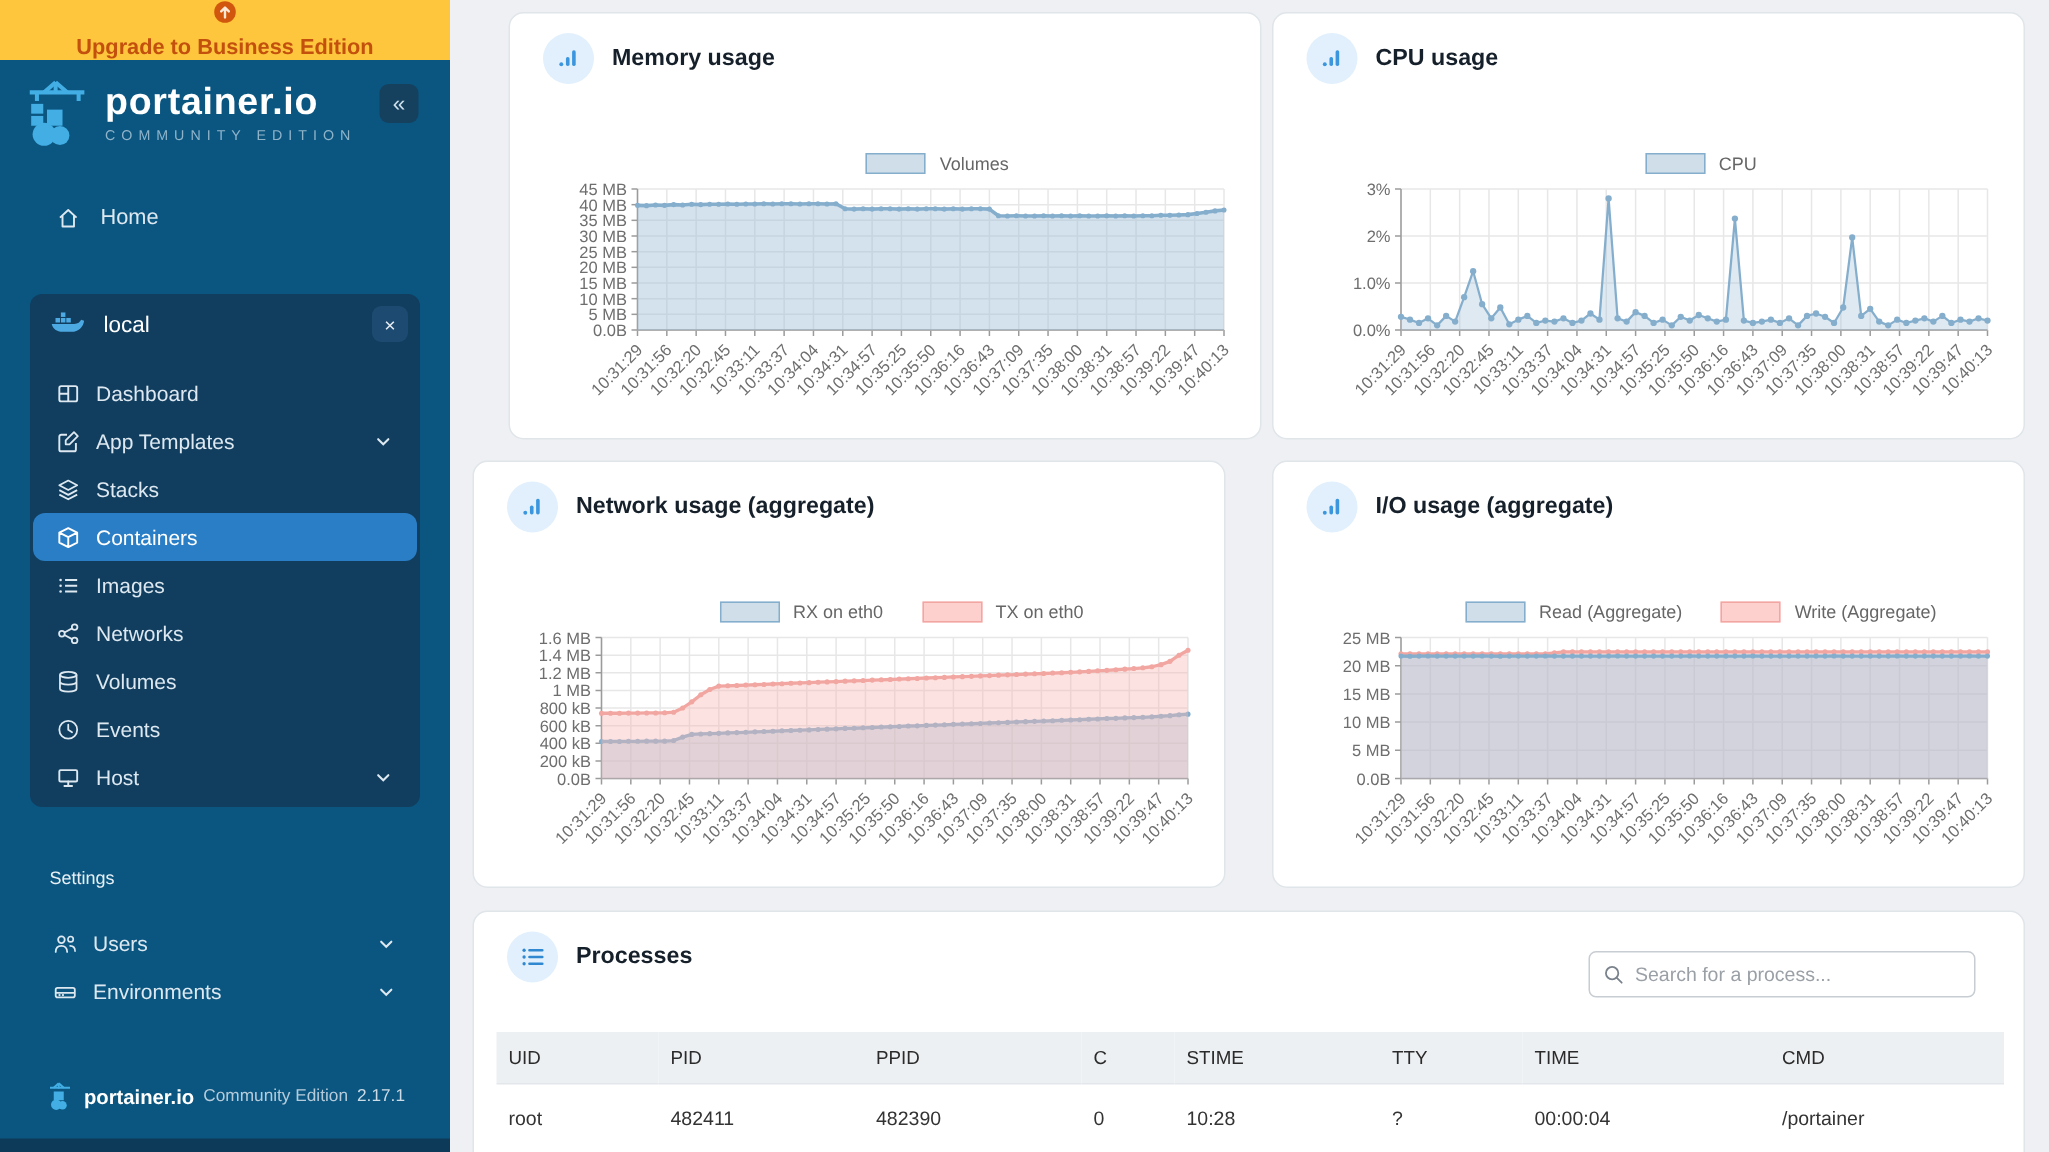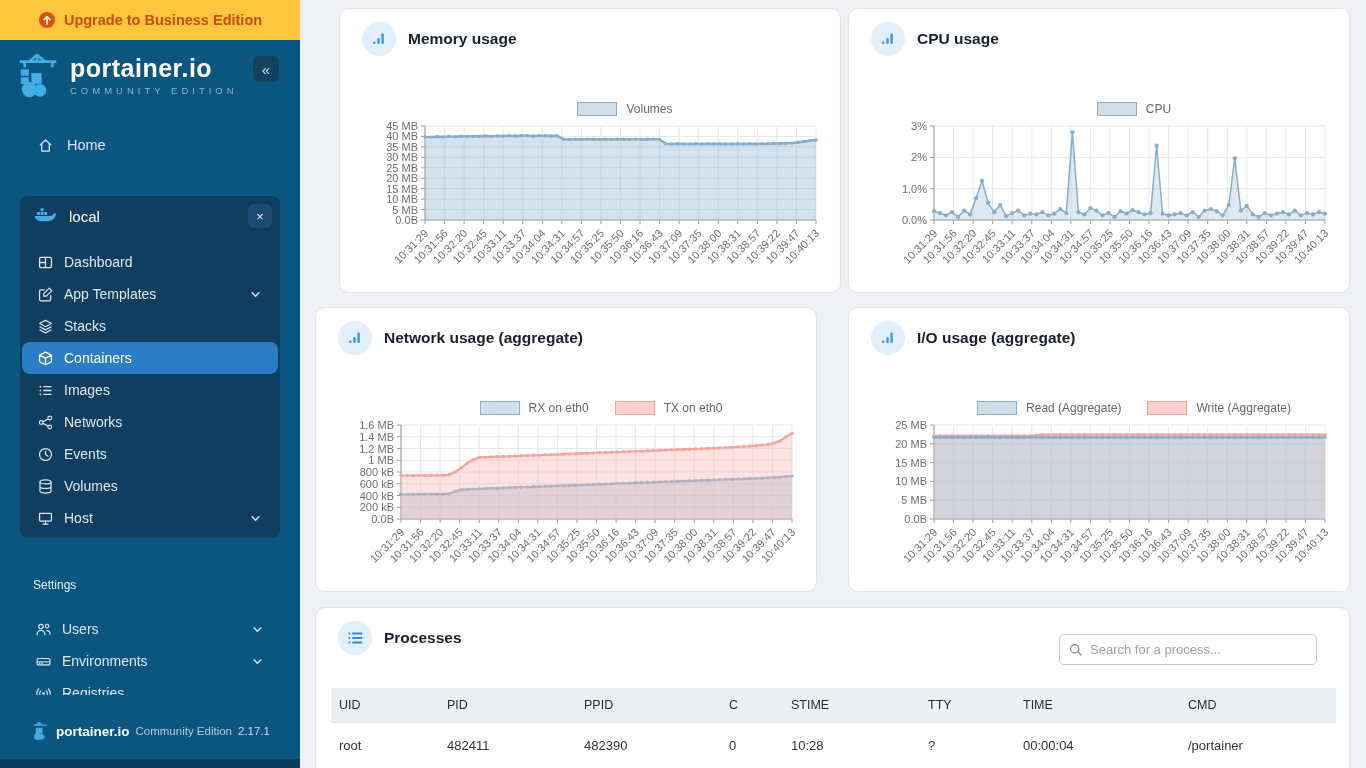--- a/index.html
+++ b/index.html
@@ -2,21 +2,21 @@
 <html><head>
 <meta charset="utf-8">
 <style>
   * { margin:0; padding:0; box-sizing:border-box; }
   html,body { width:1366px; height:768px; overflow:hidden; background:#eef0f3;
               font-family:"Liberation Sans", sans-serif; }
 
   
   .leftcol { position:absolute; left:0; top:0; width:300px; height:768px; }
   .banner { height:40px; background:#fdc63c; display:flex; align-items:center; justify-content:center;
-            gap:8px; color:#c4500e; font-weight:bold; font-size:14.5px; cursor:pointer; }
+            gap:8px; color:#c4500e; font-weight:bold; font-size:14.5px; cursor:pointer;flex-direction:column; }
   .sidebar { position:relative; height:728px; background:#0a5680; color:#dde8f1; overflow:hidden; }
 
   .logo-row { position:absolute; top:12px; left:16px; display:flex; align-items:center; gap:8px; }
   .logo-text .t1 { color:#fff; font-size:25px; font-weight:bold; letter-spacing:.5px; }
   .logo-text .t2 { color:#8fb3c9; font-size:9.5px; letter-spacing:4px; margin-top:2px; }
   .collapse-btn { position:absolute; top:16px; right:21px; width:26px; height:26px; background:#15415f;
             border-radius:6px; color:#cfe0ec; display:flex; align-items:center; justify-content:center;
             font-size:15px; cursor:pointer; }
 
   .home-item { position:absolute; top:88px; left:20px; right:20px; height:34px; display:flex;
@@ -194,32 +194,32 @@
             <circle cx="5" cy="10" r="2.2" stroke="currentColor" stroke-width="1.4" fill="none"></circle>
             <circle cx="15" cy="4.8" r="2.2" stroke="currentColor" stroke-width="1.4" fill="none"></circle>
             <circle cx="15" cy="15.2" r="2.2" stroke="currentColor" stroke-width="1.4" fill="none"></circle>
             <path d="M7 9 L13 5.8 M7 11 L13 14.2" stroke="currentColor" stroke-width="1.4"></path>
           </svg>
           <span class="lbl">Networks</span>
         </div>
 
         <div class="side-item">
           <svg class="icon16" viewBox="0 0 20 20">
+            <ellipse cx="10" cy="4.6" rx="6.5" ry="2.3" stroke="currentColor" stroke-width="1.4" fill="none"></ellipse>
+            <path d="M3.5 4.6 V15.4 c0 1.3 2.9 2.3 6.5 2.3 s6.5-1 6.5-2.3 V4.6 M3.5 10 c0 1.3 2.9 2.3 6.5 2.3 s6.5-1 6.5-2.3" stroke="currentColor" stroke-width="1.4" fill="none"></path>
+          </svg>
+          <span class="lbl">Volumes</span>
+        </div>
+
+        <div class="side-item">
+          <svg class="icon16" viewBox="0 0 20 20">
             <circle cx="10" cy="10" r="7" stroke="currentColor" stroke-width="1.4" fill="none"></circle>
             <path d="M10 6 V10 L13 12" stroke="currentColor" stroke-width="1.4" fill="none" stroke-linecap="round"></path>
           </svg>
           <span class="lbl">Events</span>
-        </div>
-
-        <div class="side-item">
-          <svg class="icon16" viewBox="0 0 20 20">
-            <ellipse cx="10" cy="4.6" rx="6.5" ry="2.3" stroke="currentColor" stroke-width="1.4" fill="none"></ellipse>
-            <path d="M3.5 4.6 V15.4 c0 1.3 2.9 2.3 6.5 2.3 s6.5-1 6.5-2.3 V4.6 M3.5 10 c0 1.3 2.9 2.3 6.5 2.3 s6.5-1 6.5-2.3" stroke="currentColor" stroke-width="1.4" fill="none"></path>
-          </svg>
-          <span class="lbl">Volumes</span>
         </div>
 
         <div class="side-item">
           <svg class="icon16" viewBox="0 0 20 20">
             <rect x="3" y="4" width="14" height="9" rx="1" stroke="currentColor" stroke-width="1.5" fill="none"></rect>
             <path d="M10 13 V16.3 M7 16.5 H13" stroke="currentColor" stroke-width="1.5" stroke-linecap="round"></path>
           </svg>
           <span class="lbl">Host</span>
           <svg class="icon16" viewBox="0 0 20 20">
             <path d="M6 8 l4 4 4-4" stroke="currentColor" stroke-width="1.6" fill="none" stroke-linecap="round"></path>
@@ -248,28 +248,20 @@
         <svg class="icon16" viewBox="0 0 20 20">
           <rect x="2.5" y="6.5" width="15" height="7.5" rx="1.5" stroke="currentColor" stroke-width="1.4" fill="none"></rect>
           <path d="M2.5 10.5 H17.5" stroke="currentColor" stroke-width="1.2"></path>
           <circle cx="5.5" cy="12.2" r=".9" fill="currentColor"></circle>
             <circle cx="8.2" cy="12.2" r=".9" fill="currentColor"></circle>
         </svg>
         <span class="lbl">Environments</span>
         <svg class="icon16" viewBox="0 0 20 20">
           <path d="M6 8 l4 4 4-4" stroke="currentColor" stroke-width="1.6" fill="none" stroke-linecap="round"></path>
         </svg>
-      </div>
-      <div class="side-item">
-        <svg class="icon16" viewBox="0 0 20 20">
-          <circle cx="10" cy="10" r="1.6" fill="currentColor"></circle>
-          <path d="M6.8 13.2 a4.5 4.5 0 0 1 0-6.4 M13.2 6.8 a4.5 4.5 0 0 1 0 6.4" stroke="currentColor" stroke-width="1.3" fill="none" stroke-linecap="round"></path>
-          <path d="M4.4 15.6 a8 8 0 0 1 0-11.2 M15.6 4.4 a8 8 0 0 1 0 11.2" stroke="currentColor" stroke-width="1.3" fill="none" stroke-linecap="round"></path>
-        </svg>
-        <span class="lbl">Registries</span>
       </div>
     </div>
 
     <div class="side-footer">
       <div class="foot-row">
         <svg width="20" height="20" viewBox="0 0 24 24">
           <g stroke="#42aee4" stroke-width="1.6" fill="none">
             <path d="M11 1.5 v4"></path>
               <path d="M4 5 h16"></path>
               <path d="M11 1.5 L15 5 M11 1.5 L7 5"></path>

